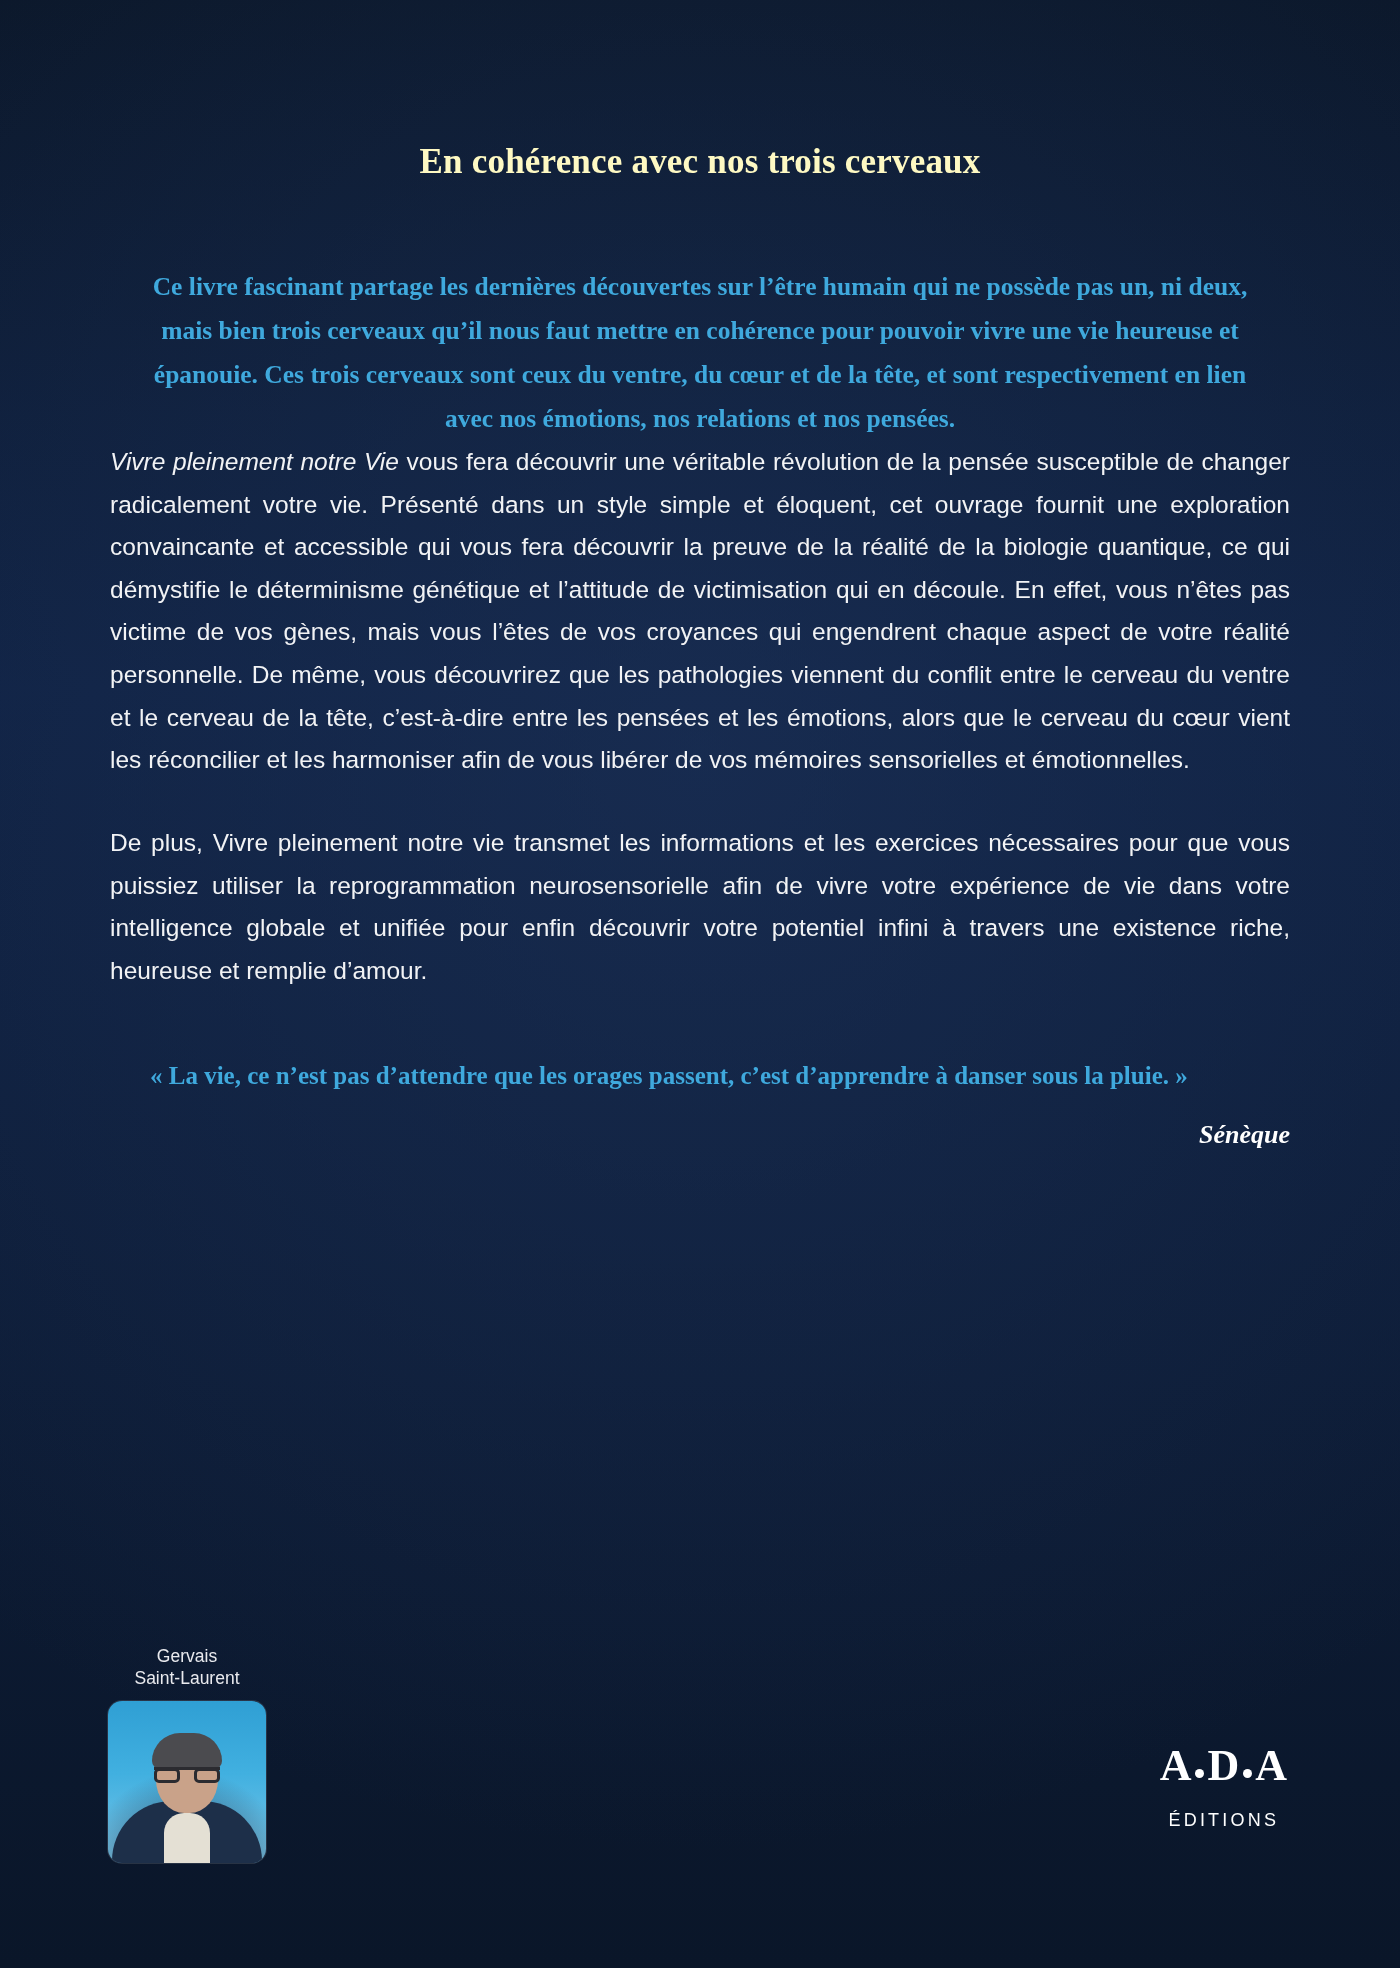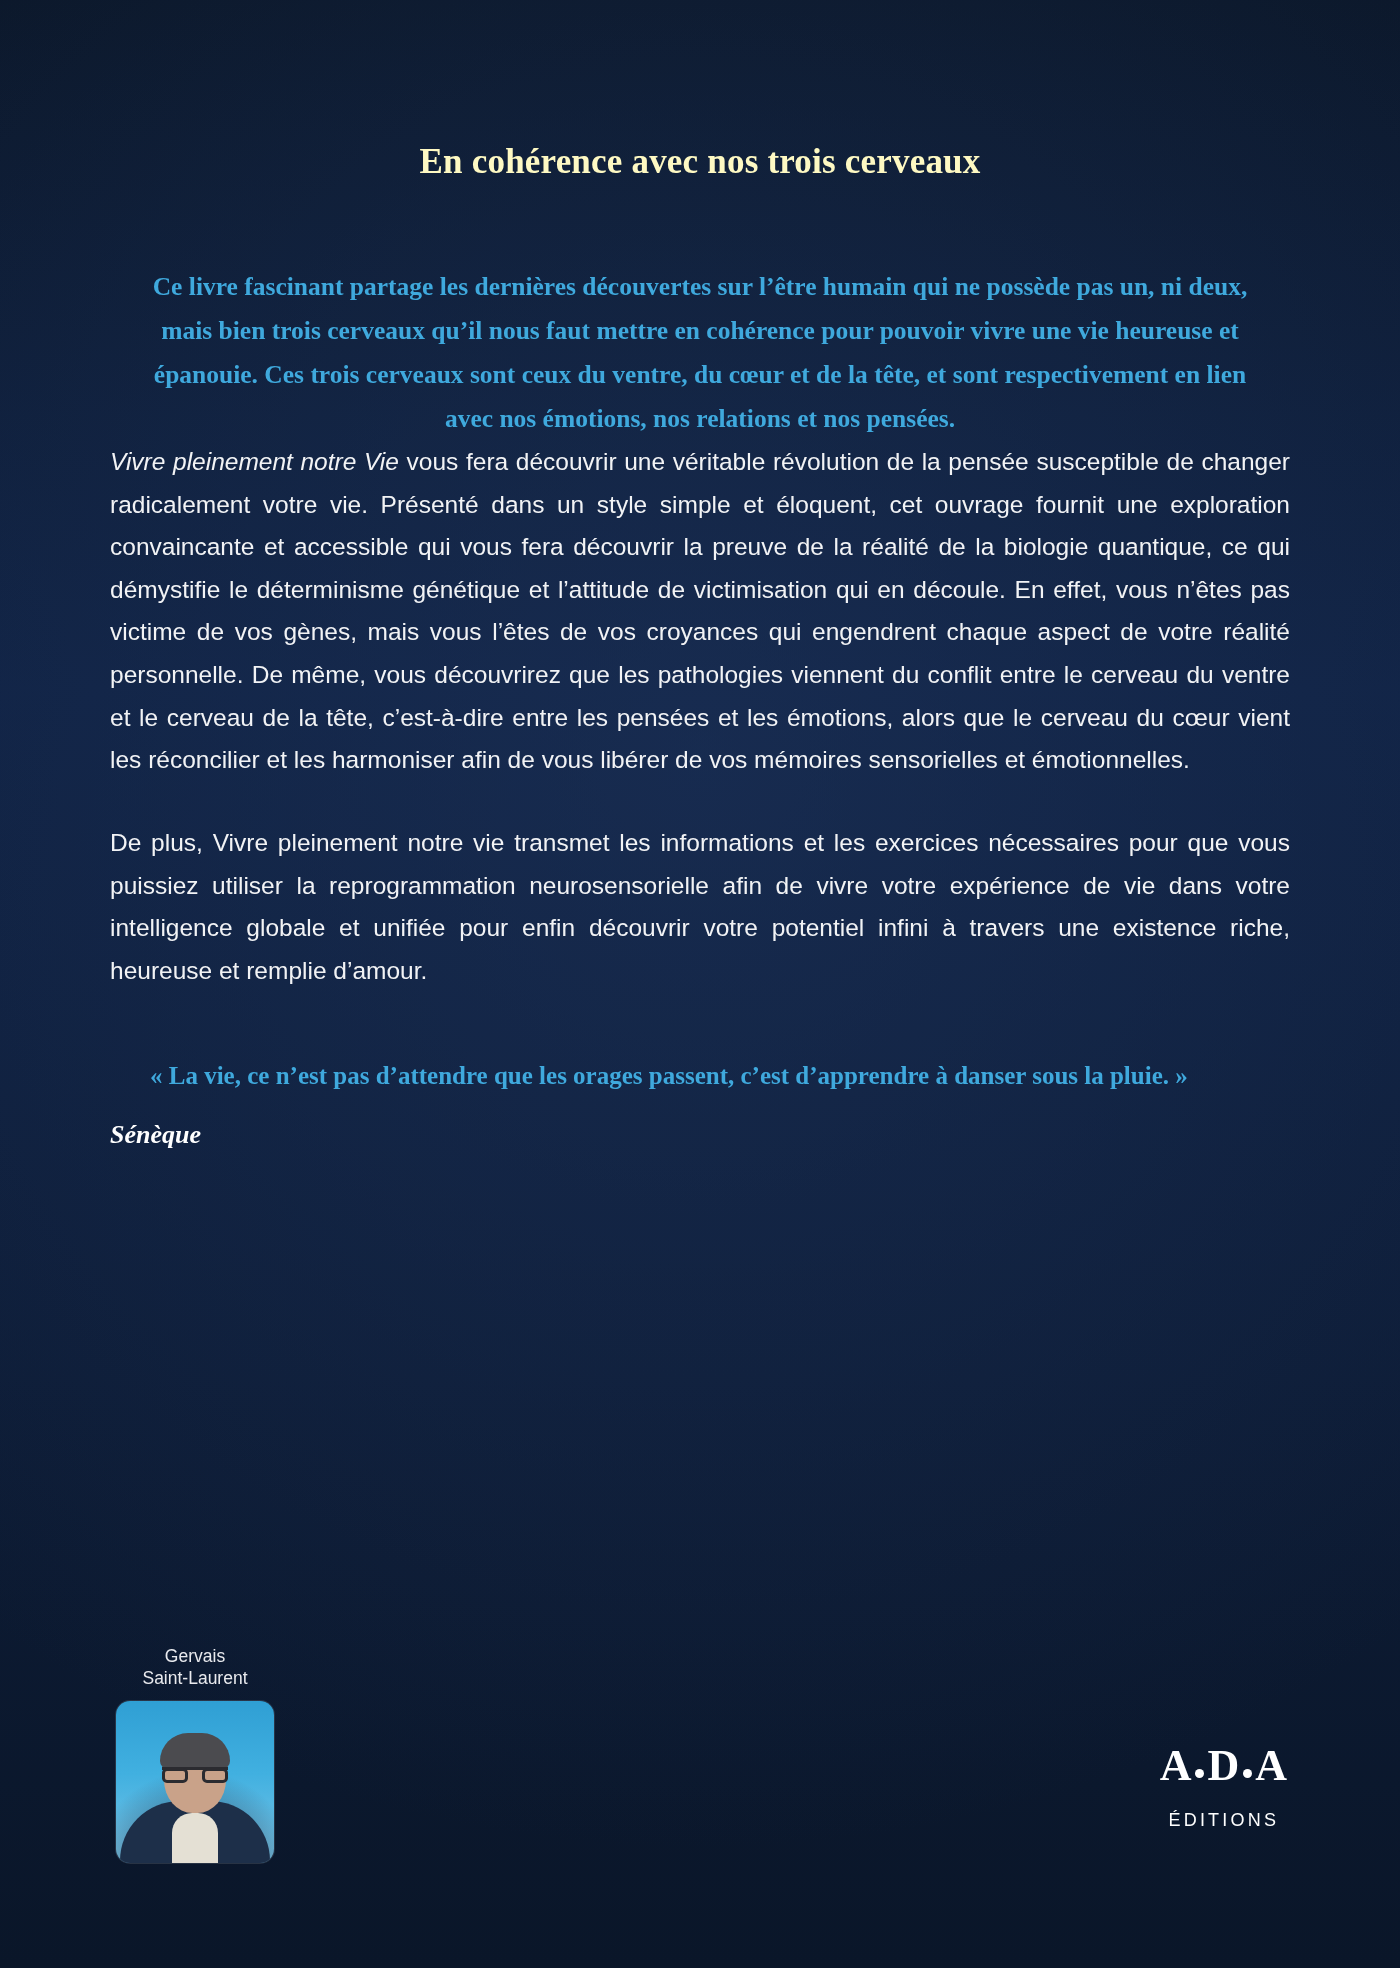--- a/index.html
+++ b/index.html
@@ -73,31 +73,31 @@
     margin: 62px auto 0 auto;
     width: 1100px;
     color: #3fa9dd;
     font-family: "Liberation Serif", serif;
     font-weight: bold;
     font-size: 25px;
     line-height: 1.75;
   }
   .quote-author {
     margin: 22px auto 0 auto;
-    text-align: left;
+    text-align: right;
     color: #ffffff;
     font-family: "Liberation Serif", serif;
     font-weight: bold;
     font-style: italic;
     font-size: 26px;
   }
 
   .authors {
     position: absolute;
-    left: 116px;
+    left: 108px;
     bottom: 128px;
     display: flex;
     gap: 28px;
     align-items: flex-end;
   }
   .author {
     width: 158px;
     display: flex;
     flex-direction: column;
     align-items: center;

